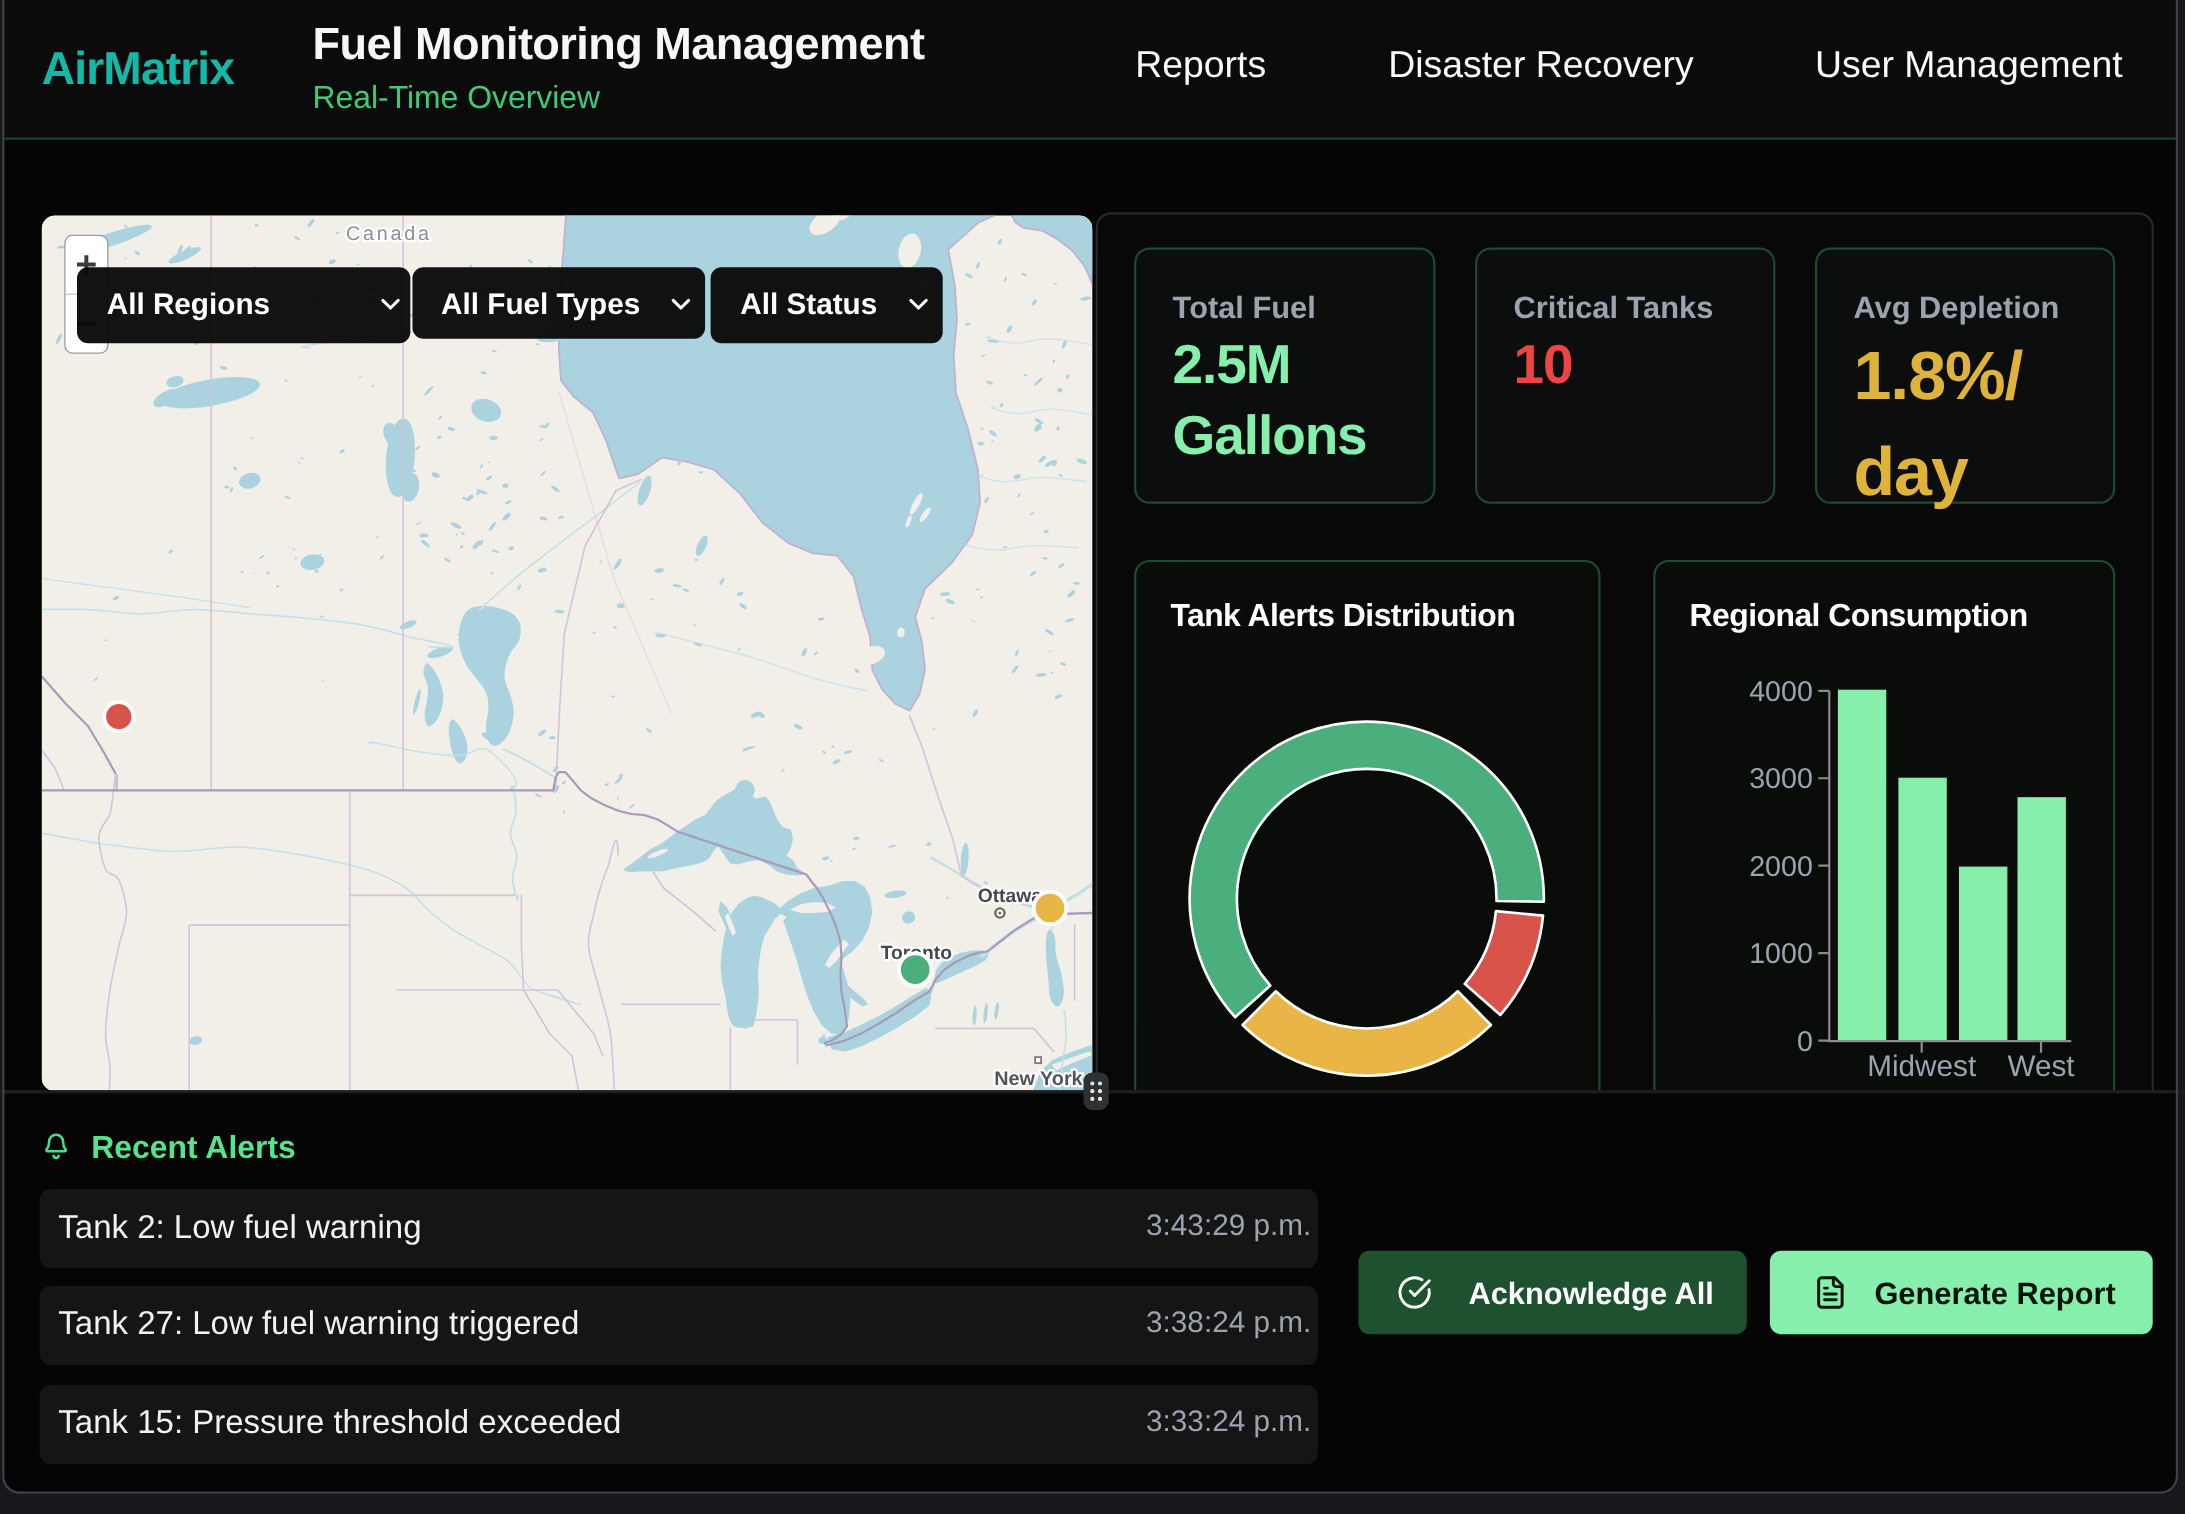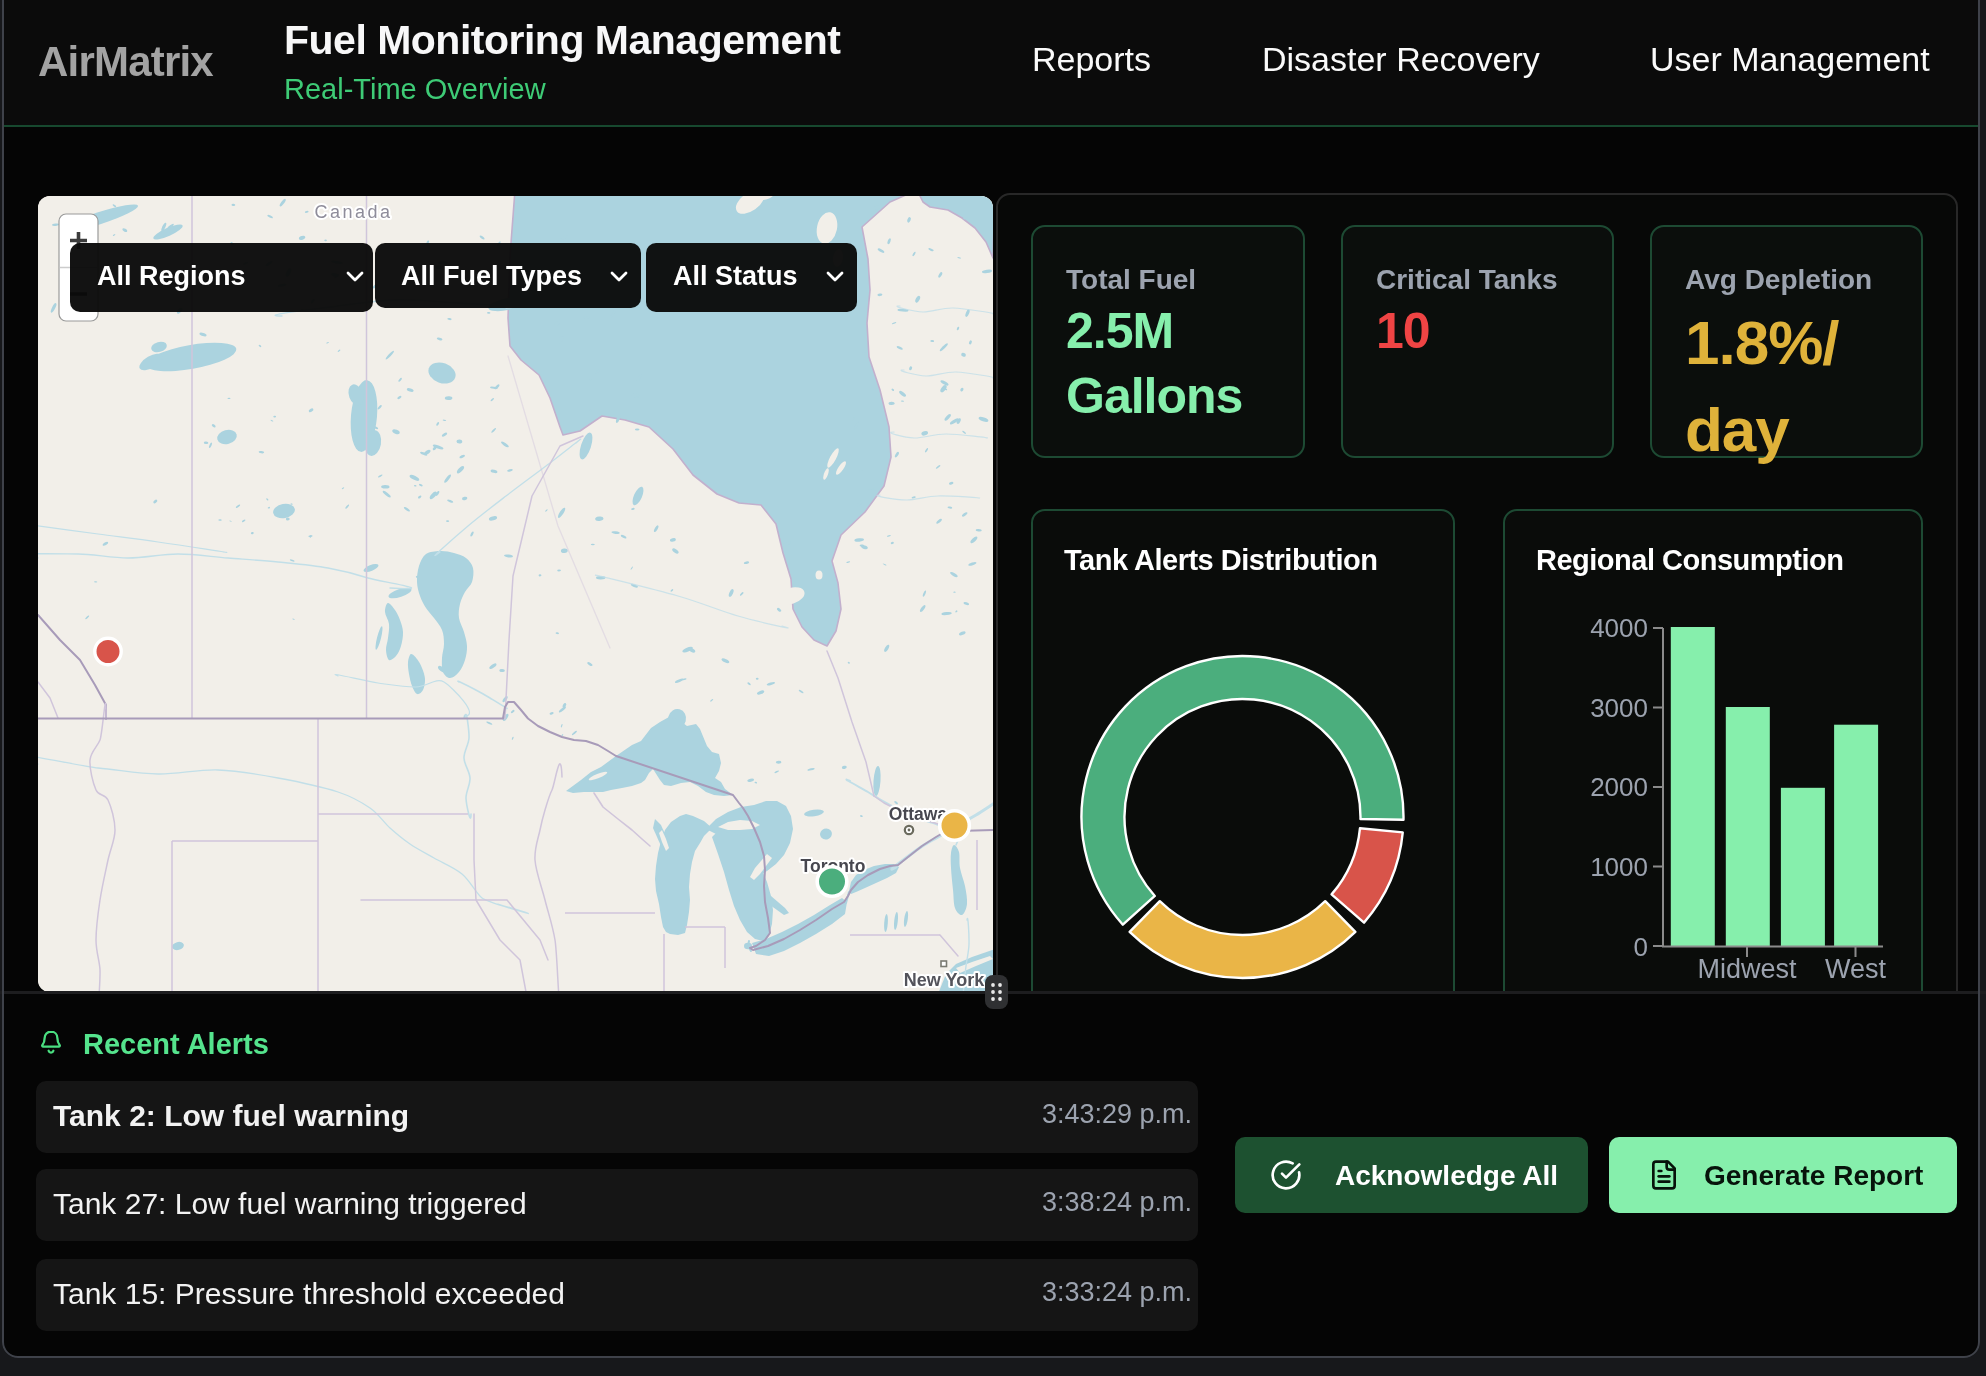--- a/index.html
+++ b/index.html
@@ -6,21 +6,21 @@
   html,body { width:1986px; height:1376px; background:#17181b; overflow:hidden;
     font-family:"Liberation Sans",sans-serif; }
   .abs { position:absolute; }
 </style>
 </head>
 <body>
 
 <div class="abs" style="left:2px;top:-18px;width:1978px;height:1376px;background:#050505;border-radius:0 0 16px 16px;"></div>
 
 <div class="abs" style="left:4px;top:0;width:1974px;height:127px;background:#0b0b0b;border-bottom:2px solid #17492f;"></div>
-<div class="abs" style="left:38px;top:39px;font-size:42px;font-weight:bold;color:#a3a3a3;line-height:46px;letter-spacing:-0.8px;">AirMatrix</div>
+<div class="abs" style="left:38px;top:39px;font-size:42px;font-weight:bold;color:#14b8a6;line-height:46px;letter-spacing:-0.8px;">AirMatrix</div>
 <div class="abs" style="left:284px;top:17px;font-size:41px;font-weight:bold;color:#f7f7f8;line-height:46px;letter-spacing:-0.5px;">Fuel Monitoring Management</div>
 <div class="abs" style="left:284px;top:73px;font-size:29px;color:#3ecb76;line-height:33px;">Real-Time Overview</div>
 <div class="abs" style="left:1032px;top:41px;font-size:34px;color:#fafafa;line-height:36px;">Reports</div>
 <div class="abs" style="left:1262px;top:41px;font-size:34px;color:#fafafa;line-height:36px;">Disaster Recovery</div>
 <div class="abs" style="left:1650px;top:41px;font-size:34px;color:#fafafa;line-height:36px;">User Management</div>
 
 <div class="abs" style="left:0;top:129px;width:1986px;height:863px;overflow:hidden;">
 
   <div class="abs" style="left:38px;top:67px;width:955px;height:796px;border-radius:12px;overflow:hidden;background:#f2efe9;">
     <svg width="955" height="796" viewBox="0 0 955 796">
@@ -487,21 +487,21 @@
     </svg>
 </div>
 
 <svg class="abs" style="left:39px;top:1029px;" width="24" height="28" viewBox="0 0 24 28">
   <path d="M12,2.6 c-3.7,0 -6.4,2.8 -6.4,6.6 c0,3.3 -1.1,5.4 -2.2,6.7 c-0.6,0.7 -0.1,1.7 0.8,1.7 h15.6 c0.9,0 1.4,-1 0.8,-1.7 c-1.1,-1.3 -2.2,-3.4 -2.2,-6.7 c0,-3.8 -2.7,-6.6 -6.4,-6.6 Z" fill="none" stroke="#4ade80" stroke-width="2.3" stroke-linejoin="round"></path>
   <path d="M9.6,21.8 a2.5,2.5 0 0 0 4.8,0" fill="none" stroke="#4ade80" stroke-width="2.3" stroke-linecap="round"></path>
 </svg>
 <div class="abs" style="left:83px;top:1028px;font-size:29px;font-weight:bold;color:#55e48d;line-height:32px;">Recent Alerts</div>
 
 <div class="abs" style="left:36px;top:1081px;width:1162px;height:72px;background:#151515;border-radius:10px;">
-  <span class="abs" style="left:17px;top:18px;font-size:30px;color:#f2f2f2;font-weight:bold;">Tank 2: Low fuel warning</span>
+  <span class="abs" style="left:17px;top:18px;font-size:30px;color:#f2f2f2;">Tank 2: Low fuel warning</span>
   <span class="abs" style="right:6px;top:18px;font-size:27px;color:#9ca3af;">3:43:29 p.m.</span>
 </div>
 <div class="abs" style="left:36px;top:1169px;width:1162px;height:72px;background:#151515;border-radius:10px;">
   <span class="abs" style="left:17px;top:18px;font-size:30px;color:#f2f2f2;">Tank 27: Low fuel warning triggered</span>
   <span class="abs" style="right:6px;top:18px;font-size:27px;color:#9ca3af;">3:38:24 p.m.</span>
 </div>
 <div class="abs" style="left:36px;top:1259px;width:1162px;height:72px;background:#151515;border-radius:10px;">
   <span class="abs" style="left:17px;top:18px;font-size:30px;color:#f2f2f2;">Tank 15: Pressure threshold exceeded</span>
   <span class="abs" style="right:6px;top:18px;font-size:27px;color:#9ca3af;">3:33:24 p.m.</span>
 </div>

